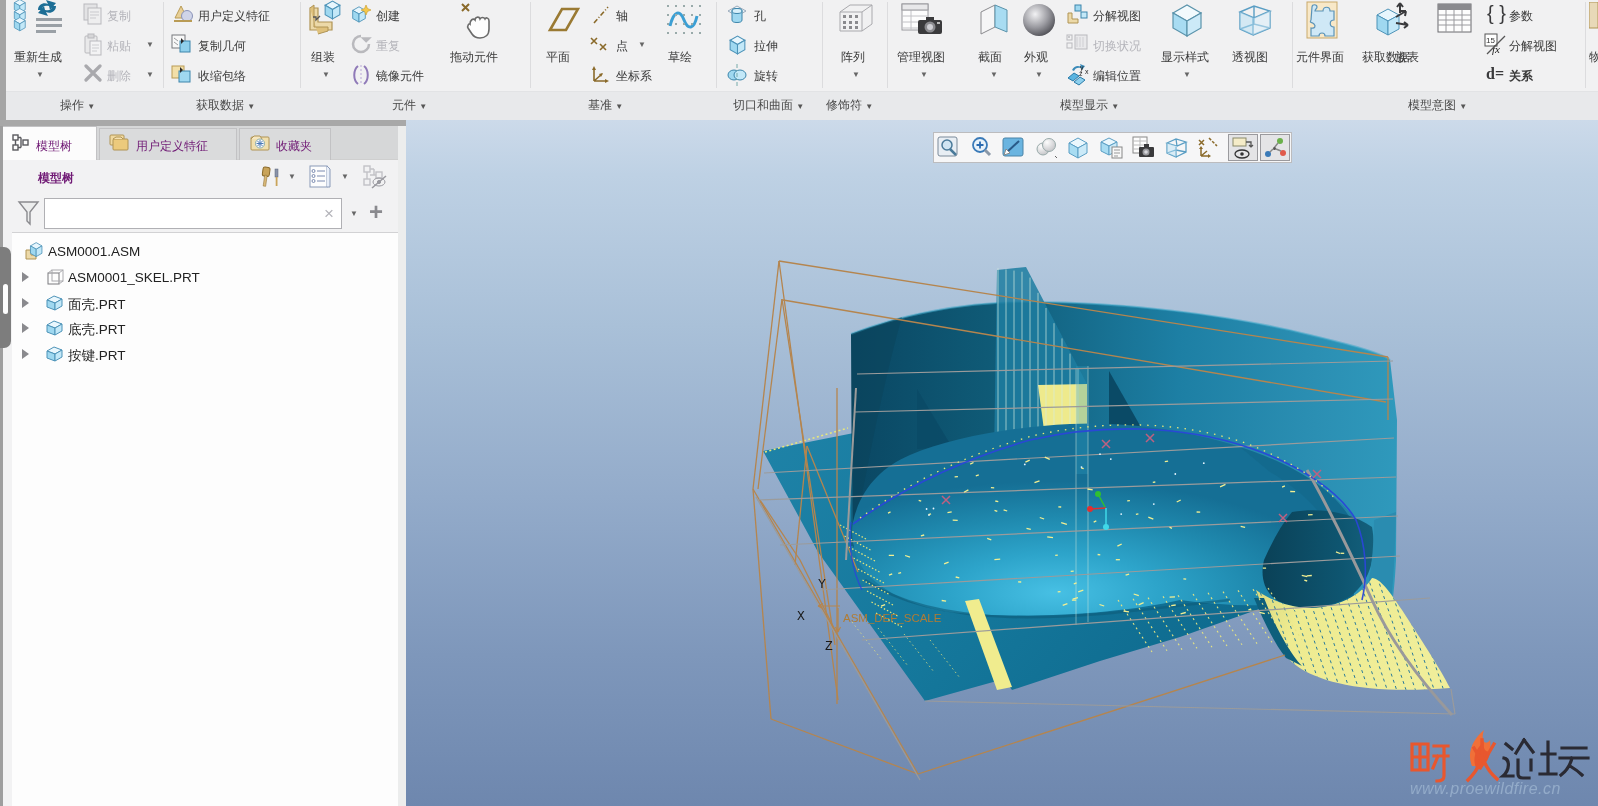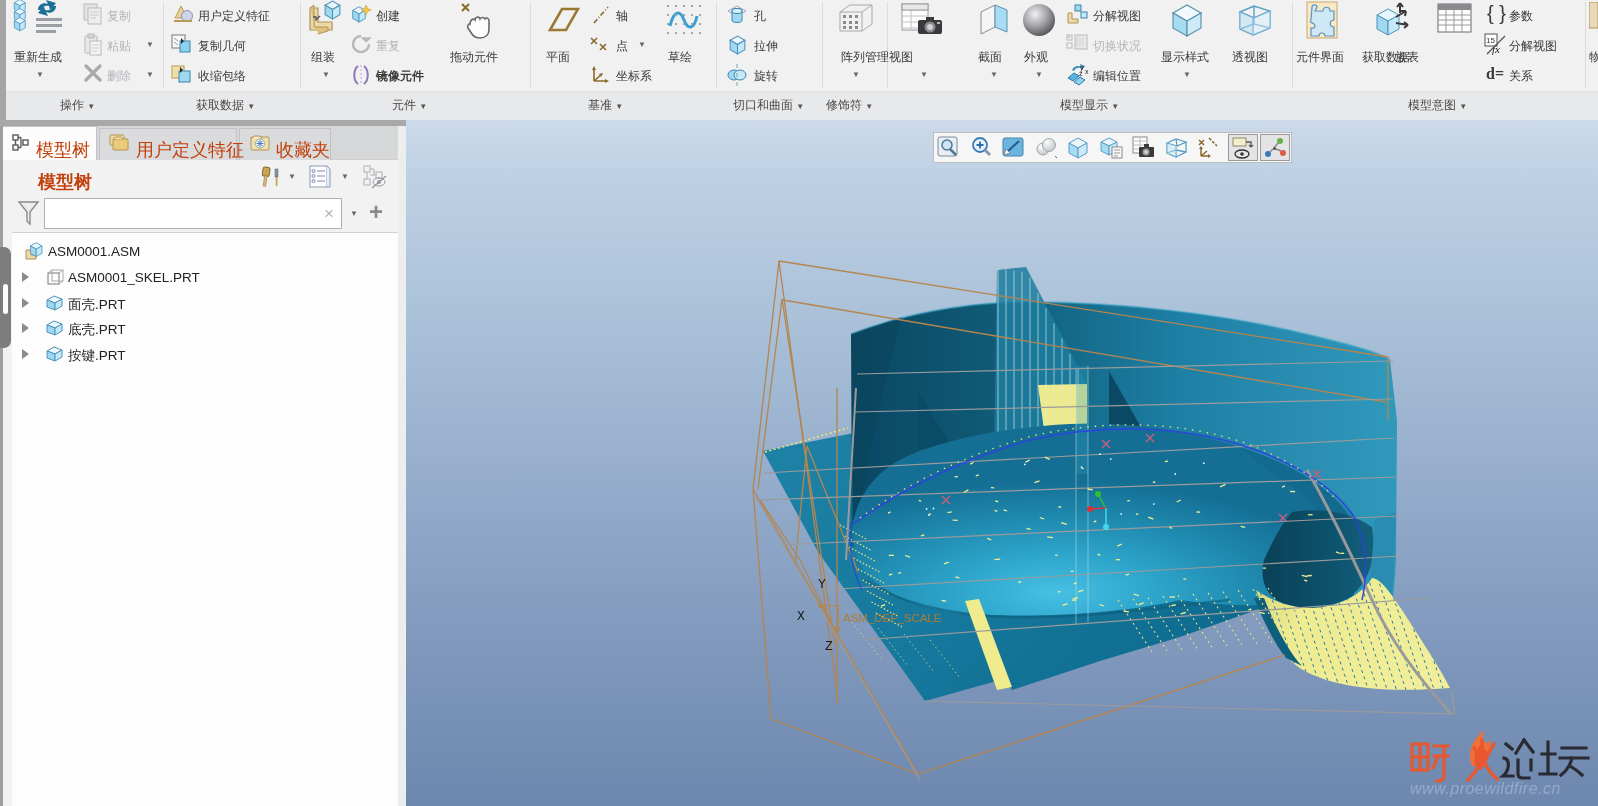--- a/index.html
+++ b/index.html
@@ -1,18 +1,18 @@
 <!DOCTYPE html>
 <html><head><meta charset="utf-8"><style>
 *{margin:0;padding:0;box-sizing:border-box}
 html,body{width:1598px;height:806px;overflow:hidden;font-family:"Liberation Sans",sans-serif}
 #page{position:relative;width:1598px;height:806px;background:#f1f1f2}
 .ab{position:absolute}
 .t12{font-size:12px;color:#3b3b3b;white-space:nowrap}
-.t13{font-size:18px;color:#c2410c;white-space:nowrap}
+.t13{font-size:12px;color:#701a75;white-space:nowrap}
 .gray{color:#b4b4ba}
 .dd{font-size:8px;color:#666}
 .sep{position:absolute;top:2px;height:86px;width:1px;background:#dcdcde}
 .glabel{position:absolute;top:97px;font-size:12px;color:#4a4a4a;white-space:nowrap}
 </style></head><body>
 <div id="page">
 
 <div class="ab" style="left:0;top:0;width:1598px;height:91px;background:#f1f1f2"></div>
 <div class="ab" style="left:0;top:91px;width:1598px;height:29px;background:#e8e9eb;border-top:1px solid #e2e3e5"></div>
 <div class="ab" style="left:0;top:0;width:6px;height:120px;background:#a5a5a5"></div>
@@ -128,21 +128,21 @@
 <div class="ab" style="left:350px;top:33px"><svg width="22" height="24" viewBox="0 0 22 24">
         <path d="M11 3 a8 8 0 1 0 8 8" fill="none" stroke="#b9b9bd" stroke-width="2.5"></path>
         <path d="M19 3 l0 8 l-8 0 Z" fill="#b9b9bd" transform="rotate(45 19 7)"></path>
       </svg></div>
 <div class="ab t12 gray" style="left:376px;top:38px;">重复</div>
 <div class="ab" style="left:350px;top:63px"><svg width="22" height="24" viewBox="0 0 22 24">
         <path d="M8 3 C3 7 3 17 8 21" fill="none" stroke="#8f7ab8" stroke-width="2"></path>
         <path d="M14 3 C19 7 19 17 14 21" fill="none" stroke="#8f7ab8" stroke-width="2"></path>
         <path d="M11 2 v20" stroke="#b9a8d8" stroke-width="1" stroke-dasharray="2,2"></path>
       </svg></div>
-<div class="ab t12" style="left:376px;top:68px;font-weight:bold;">镜像元件</div>
+<div class="ab t12" style="left:376px;top:68px;">镜像元件</div>
 <div class="ab" style="left:456px;top:2px"><svg width="40" height="40" viewBox="0 0 40 40">
         <path d="M6 2 l7 7 M13 2 l-7 7" stroke="#8a6a2a" stroke-width="2"></path>
         <path d="M14 22 c0 -4 3 -6 5 -4 c0 -3 4 -4 5 -1 c1 -2 4 -2 5 0 c1 -2 4 -1 4 2 l0 8 c0 6 -4 9 -9 9 c-4 0 -6 -1 -8 -4 l-4 -6 c-1 -2 1 -5 2 -4 Z" fill="#fdfdfd" stroke="#6a6a6a" stroke-width="1.6"></path>
       </svg></div>
 <div class="ab t12" style="left:450px;top:49px;">拖动元件</div>
 <div class="ab" style="left:540px;top:4px"><svg width="40" height="32" viewBox="0 0 40 32">
         <path d="M10 26 L22 5 L38 5 L26 26 Z" fill="none" stroke="#9a7a33" stroke-width="2.6"></path>
       </svg></div>
 <div class="ab t12" style="left:546px;top:49px;">平面</div>
 <div class="ab" style="left:590px;top:3px"><svg width="22" height="24" viewBox="0 0 22 24">
@@ -226,21 +226,21 @@
         <path d="M2 8 h26 M2 14 h26 M2 20 h26 M11 2 v26 M2 26 h26" stroke="#c2c2c6" stroke-width="1"></path>
         <rect x="2" y="2" width="26" height="6" fill="#e8e8ea" stroke="#9a9a9e"></rect>
         <g transform="translate(18,14)">
           <rect x="0" y="4" width="24" height="14" rx="2" fill="#3a3a3c"></rect>
           <rect x="8" y="1" width="8" height="4" fill="#3a3a3c"></rect>
           <circle cx="12" cy="11" r="5.5" fill="#8a8a8e"></circle>
           <circle cx="12" cy="11" r="3" fill="#cfcfd4"></circle>
           <rect x="19" y="6" width="3" height="2" fill="#bbb"></rect>
         </g>
       </svg></div>
-<div class="ab t12" style="left:865px;top:49px;">管理视图</div>
+<div class="ab t12" style="left:897px;top:49px;">管理视图</div>
 <div class="ab dd" style="left:920px;top:70px;">▼</div>
 <div class="ab" style="left:975px;top:2px"><svg width="38" height="36" viewBox="0 0 38 36">
         <path d="M6 10 L20 3 L20 25 L6 32 Z" fill="#f5f5f6" stroke="#8a8a8e"></path>
         <path d="M20 3 L32 8 L32 30 L20 25 Z" fill="#a8dcf2" stroke="#5a93ab"></path>
       </svg></div>
 <div class="ab t12" style="left:978px;top:49px;">截面</div>
 <div class="ab dd" style="left:990px;top:70px;">▼</div>
 <div class="ab" style="left:1020px;top:2px"><svg width="38" height="36" viewBox="0 0 38 36">
         <defs>
           <radialGradient id="sph" cx="38%" cy="32%" r="75%">
@@ -318,21 +318,21 @@
 <div class="ab" style="left:1484px;top:33px"><svg width="24" height="24" viewBox="0 0 24 24">
         <rect x="1" y="1" width="12" height="12" fill="#fff" stroke="#555"></rect>
         <text x="2" y="10" font-size="8" fill="#333" font-family="Liberation Sans">15</text>
         <text x="8" y="20" font-size="11" font-style="italic" fill="#222" font-family="Liberation Serif">fx</text>
         <path d="M3 21 L21 3" stroke="#555" stroke-width="1.2"></path>
       </svg></div>
 <div class="ab t12" style="left:1509px;top:38px;">分解视图</div>
 <div class="ab" style="left:1486px;top:64px"><svg width="24" height="20" viewBox="0 0 24 20">
         <text x="0" y="15" font-size="16" font-weight="bold" fill="#3a3a3c" font-family="Liberation Serif">d=</text>
       </svg></div>
-<div class="ab t12" style="left:1509px;top:68px;">关系</div>
+<div class="ab t12" style="left:1509px;top:68px;font-weight:bold;">关系</div>
 <div class="ab" style="left:1589px;top:2px"><svg width="9" height="30" viewBox="0 0 9 30">
         <rect x="0" y="0" width="9" height="26" fill="#e8d9b8" stroke="#b09455"></rect>
       </svg></div>
 <div class="ab t12" style="left:1589px;top:49px;">物</div>
 <div class="ab" style="left:0;top:120px;width:406px;height:6px;background:#a8a8a8"></div>
 <div class="ab" style="left:0;top:126px;width:406px;height:34px;background:#d6d7d8;border-bottom:1px solid #cfcfcf"></div>
 <div class="ab" style="left:99px;top:128px;width:138px;height:32px;background:#dadbdc;border:1px solid #c2c2c4;border-bottom:none"></div>
 <div class="ab" style="left:239px;top:128px;width:92px;height:32px;background:#dadbdc;border:1px solid #c2c2c4;border-bottom:none"></div>
 <div class="ab" style="left:2px;top:126px;width:95px;height:34px;background:#fcfcfc;border:1px solid #c2c2c4;border-bottom:none"></div>
 <div class="ab" style="left:11px;top:133px"><svg width="20" height="20" viewBox="0 0 20 20">

